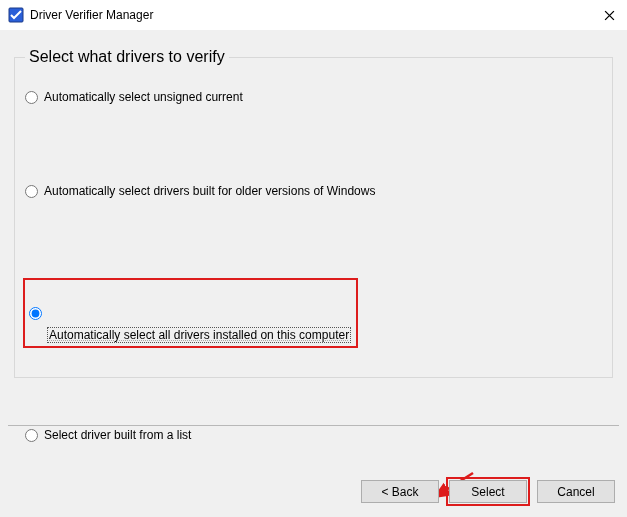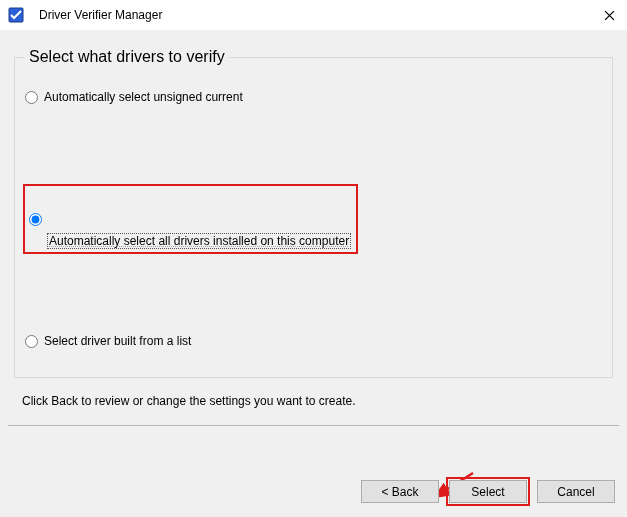--- a/index.html
+++ b/index.html
@@ -12,21 +12,20 @@
       overflow: hidden;
       position: relative;
     }
     .titlebar {
       height: 30px;
       display: flex;
       align-items: center;
       padding: 0 8px;
       background: #fff;
       position: relative;
-      gap: 9px;
     }
     .titlebar .icon {
       width: 16px; height: 16px;
       display: inline-flex;
       align-items: center;
       justify-content: center;
       margin-right: 6px;
     }
     .titlebar .title {
       font-size: 12px;
@@ -167,38 +166,43 @@
   <fieldset class="group">
     <legend>Select what drivers to verify</legend>
 
     <div class="row-wrap row1">
       <div class="radio-row">
         <input type="radio" name="drv" style="">
         <label>Automatically select unsigned current</label>
       </div>
     </div>
 
+    <div class="row-wrap row2">
+      <div class="radio-row">
+        <input type="radio" name="drv" style="">
+        <label>Automatically select drivers built for older versions of Windows</label>
+      </div>
+    </div>
 
     <div class="row-wrap row3">
       <span class="highlight">
         <input type="radio" name="drv" checked="" style="">
         <label class="focus-caret">Automatically select all drivers installed on this computer</label>
       </span>
     </div>
 
     <div class="row-wrap row4">
       <div class="radio-row">
         <input type="radio" name="drv" style="">
         <label>Select driver built from a list</label>
       </div>
     </div>
   </fieldset>
 
   <div class="info">
-    <div>Click Back to review or change the settings you want to create.</div>
   </div>
 
   <svg class="arrow" width="48" height="30">
     <defs>
       <marker id="ah" markerWidth="8" markerHeight="8" refX="6" refY="3" orient="auto">
         <path d="M0,0 L7,3 L0,6 Z" fill="#dd1c1c"></path>
       </marker>
     </defs>
     <line x1="44" y1="2" x2="6" y2="26" stroke="#dd1c1c" stroke-width="2.5" marker-end="url(#ah)"></line>
   </svg>

